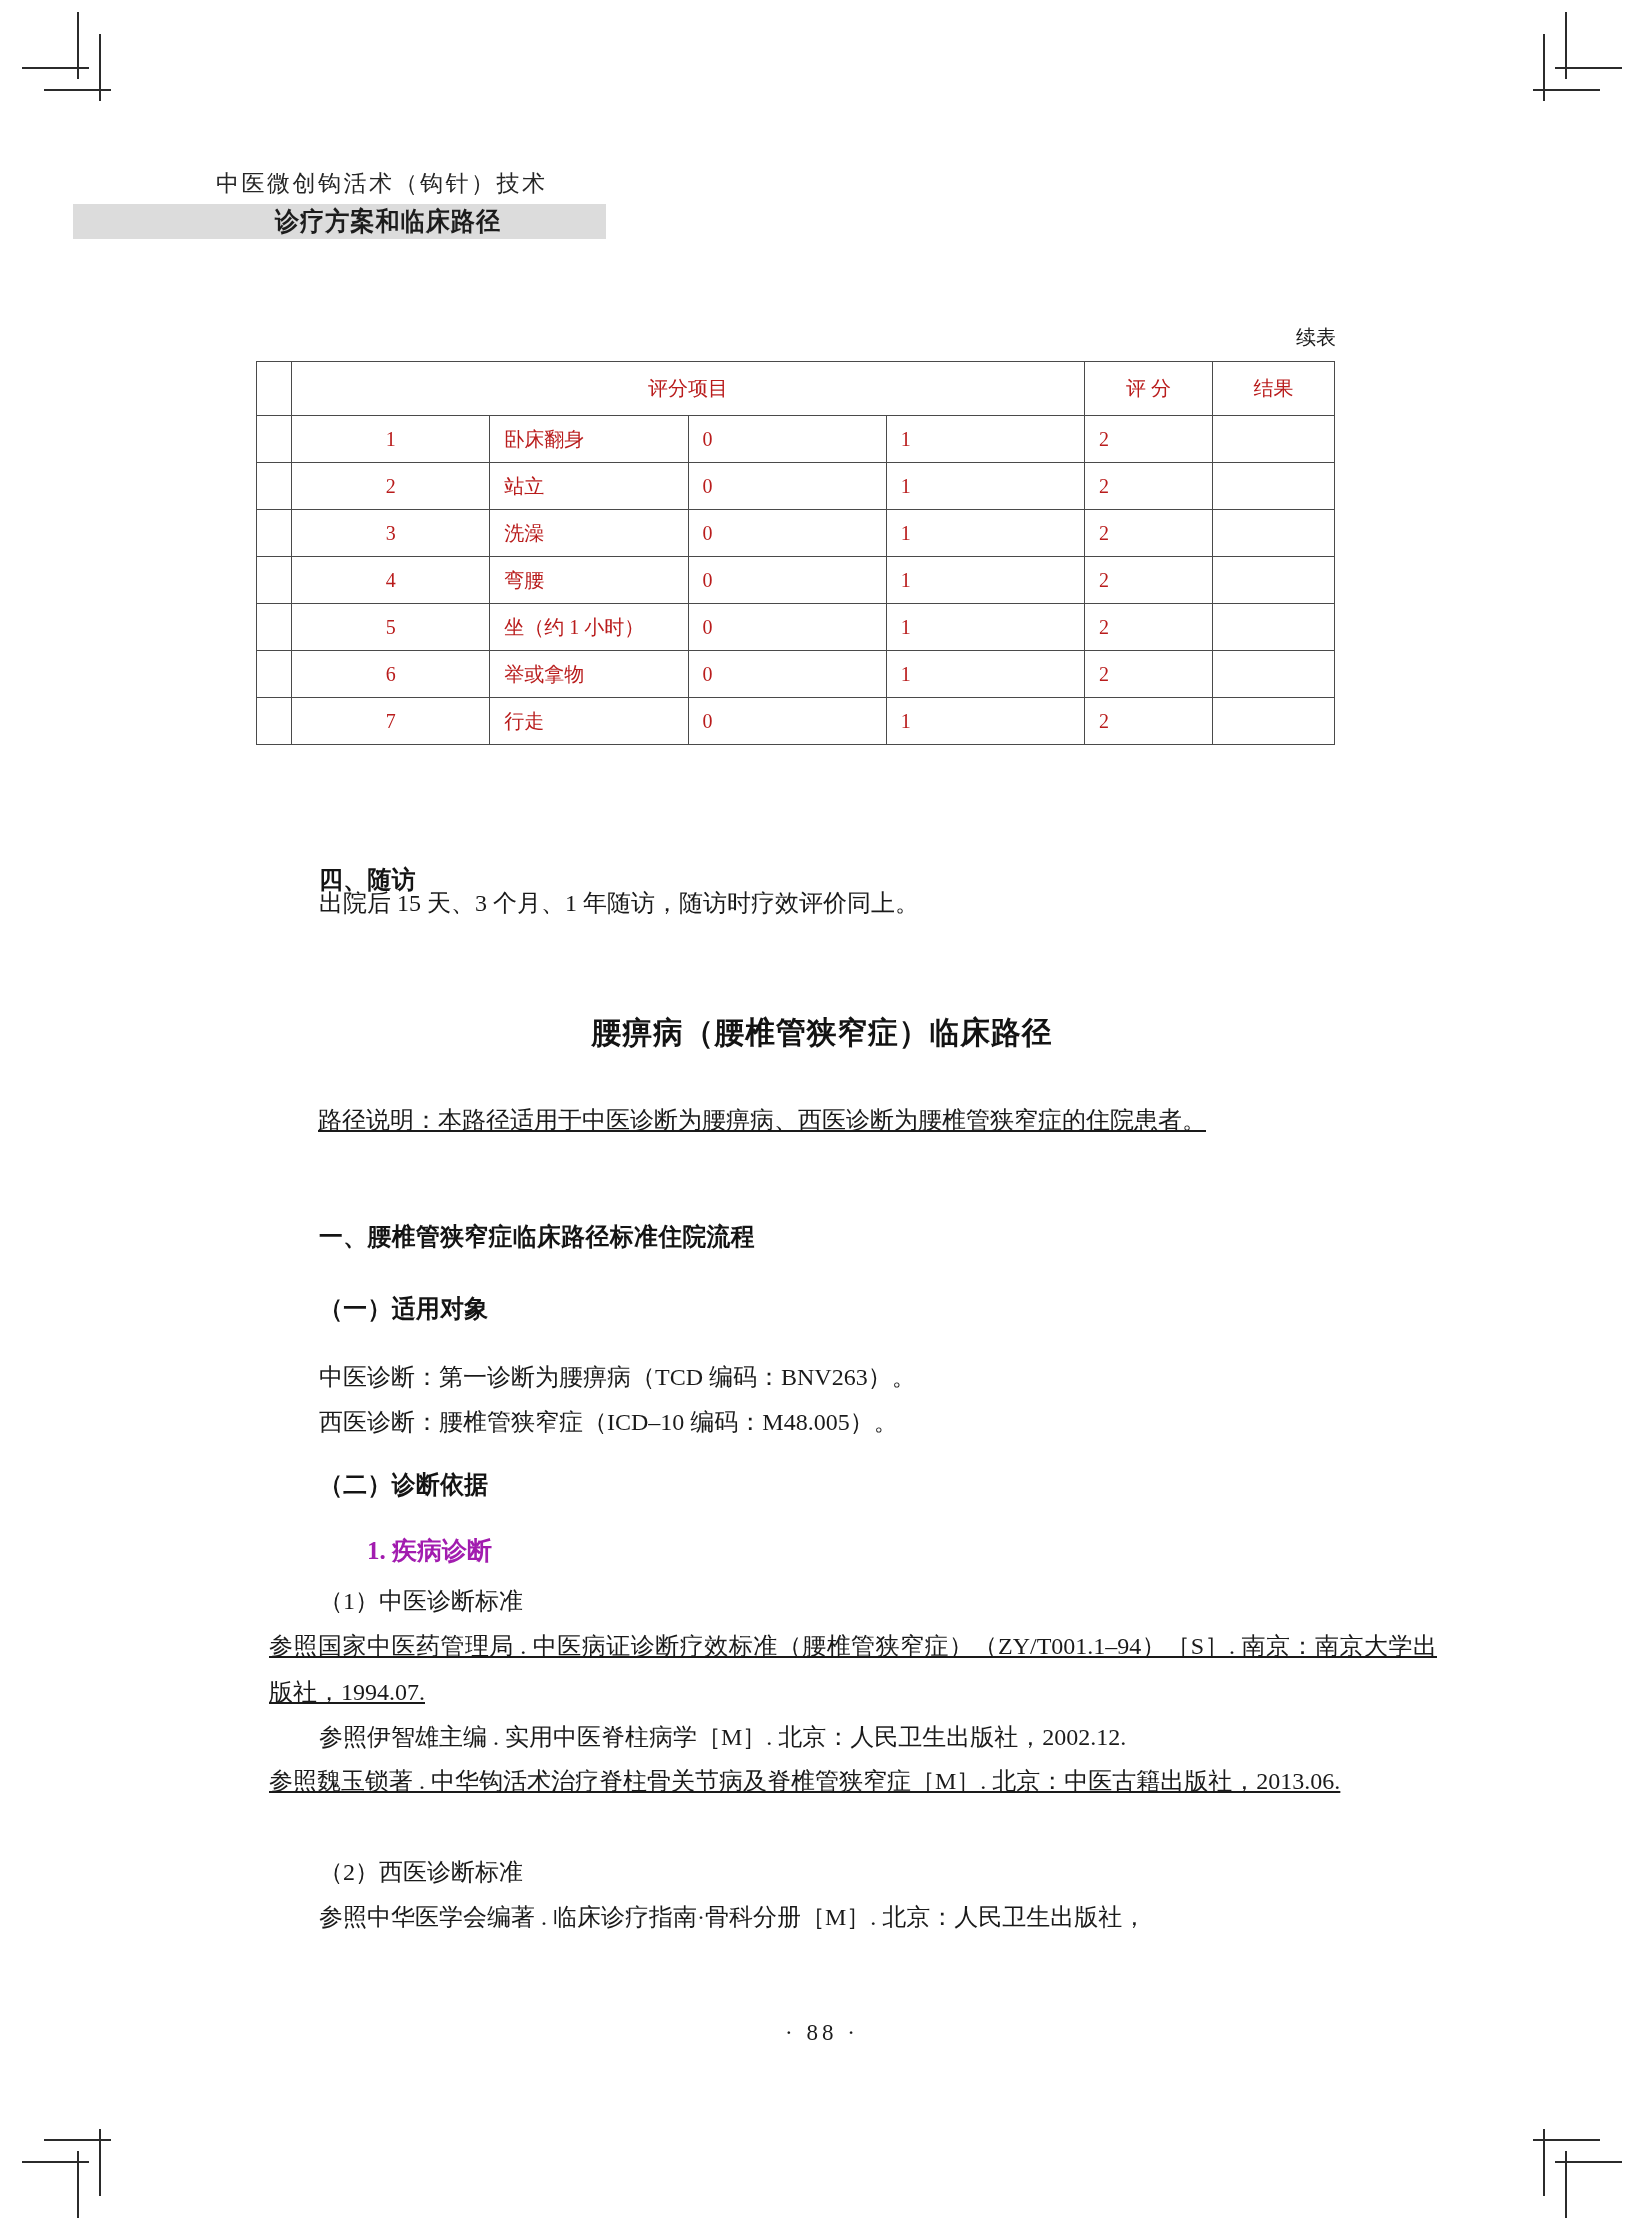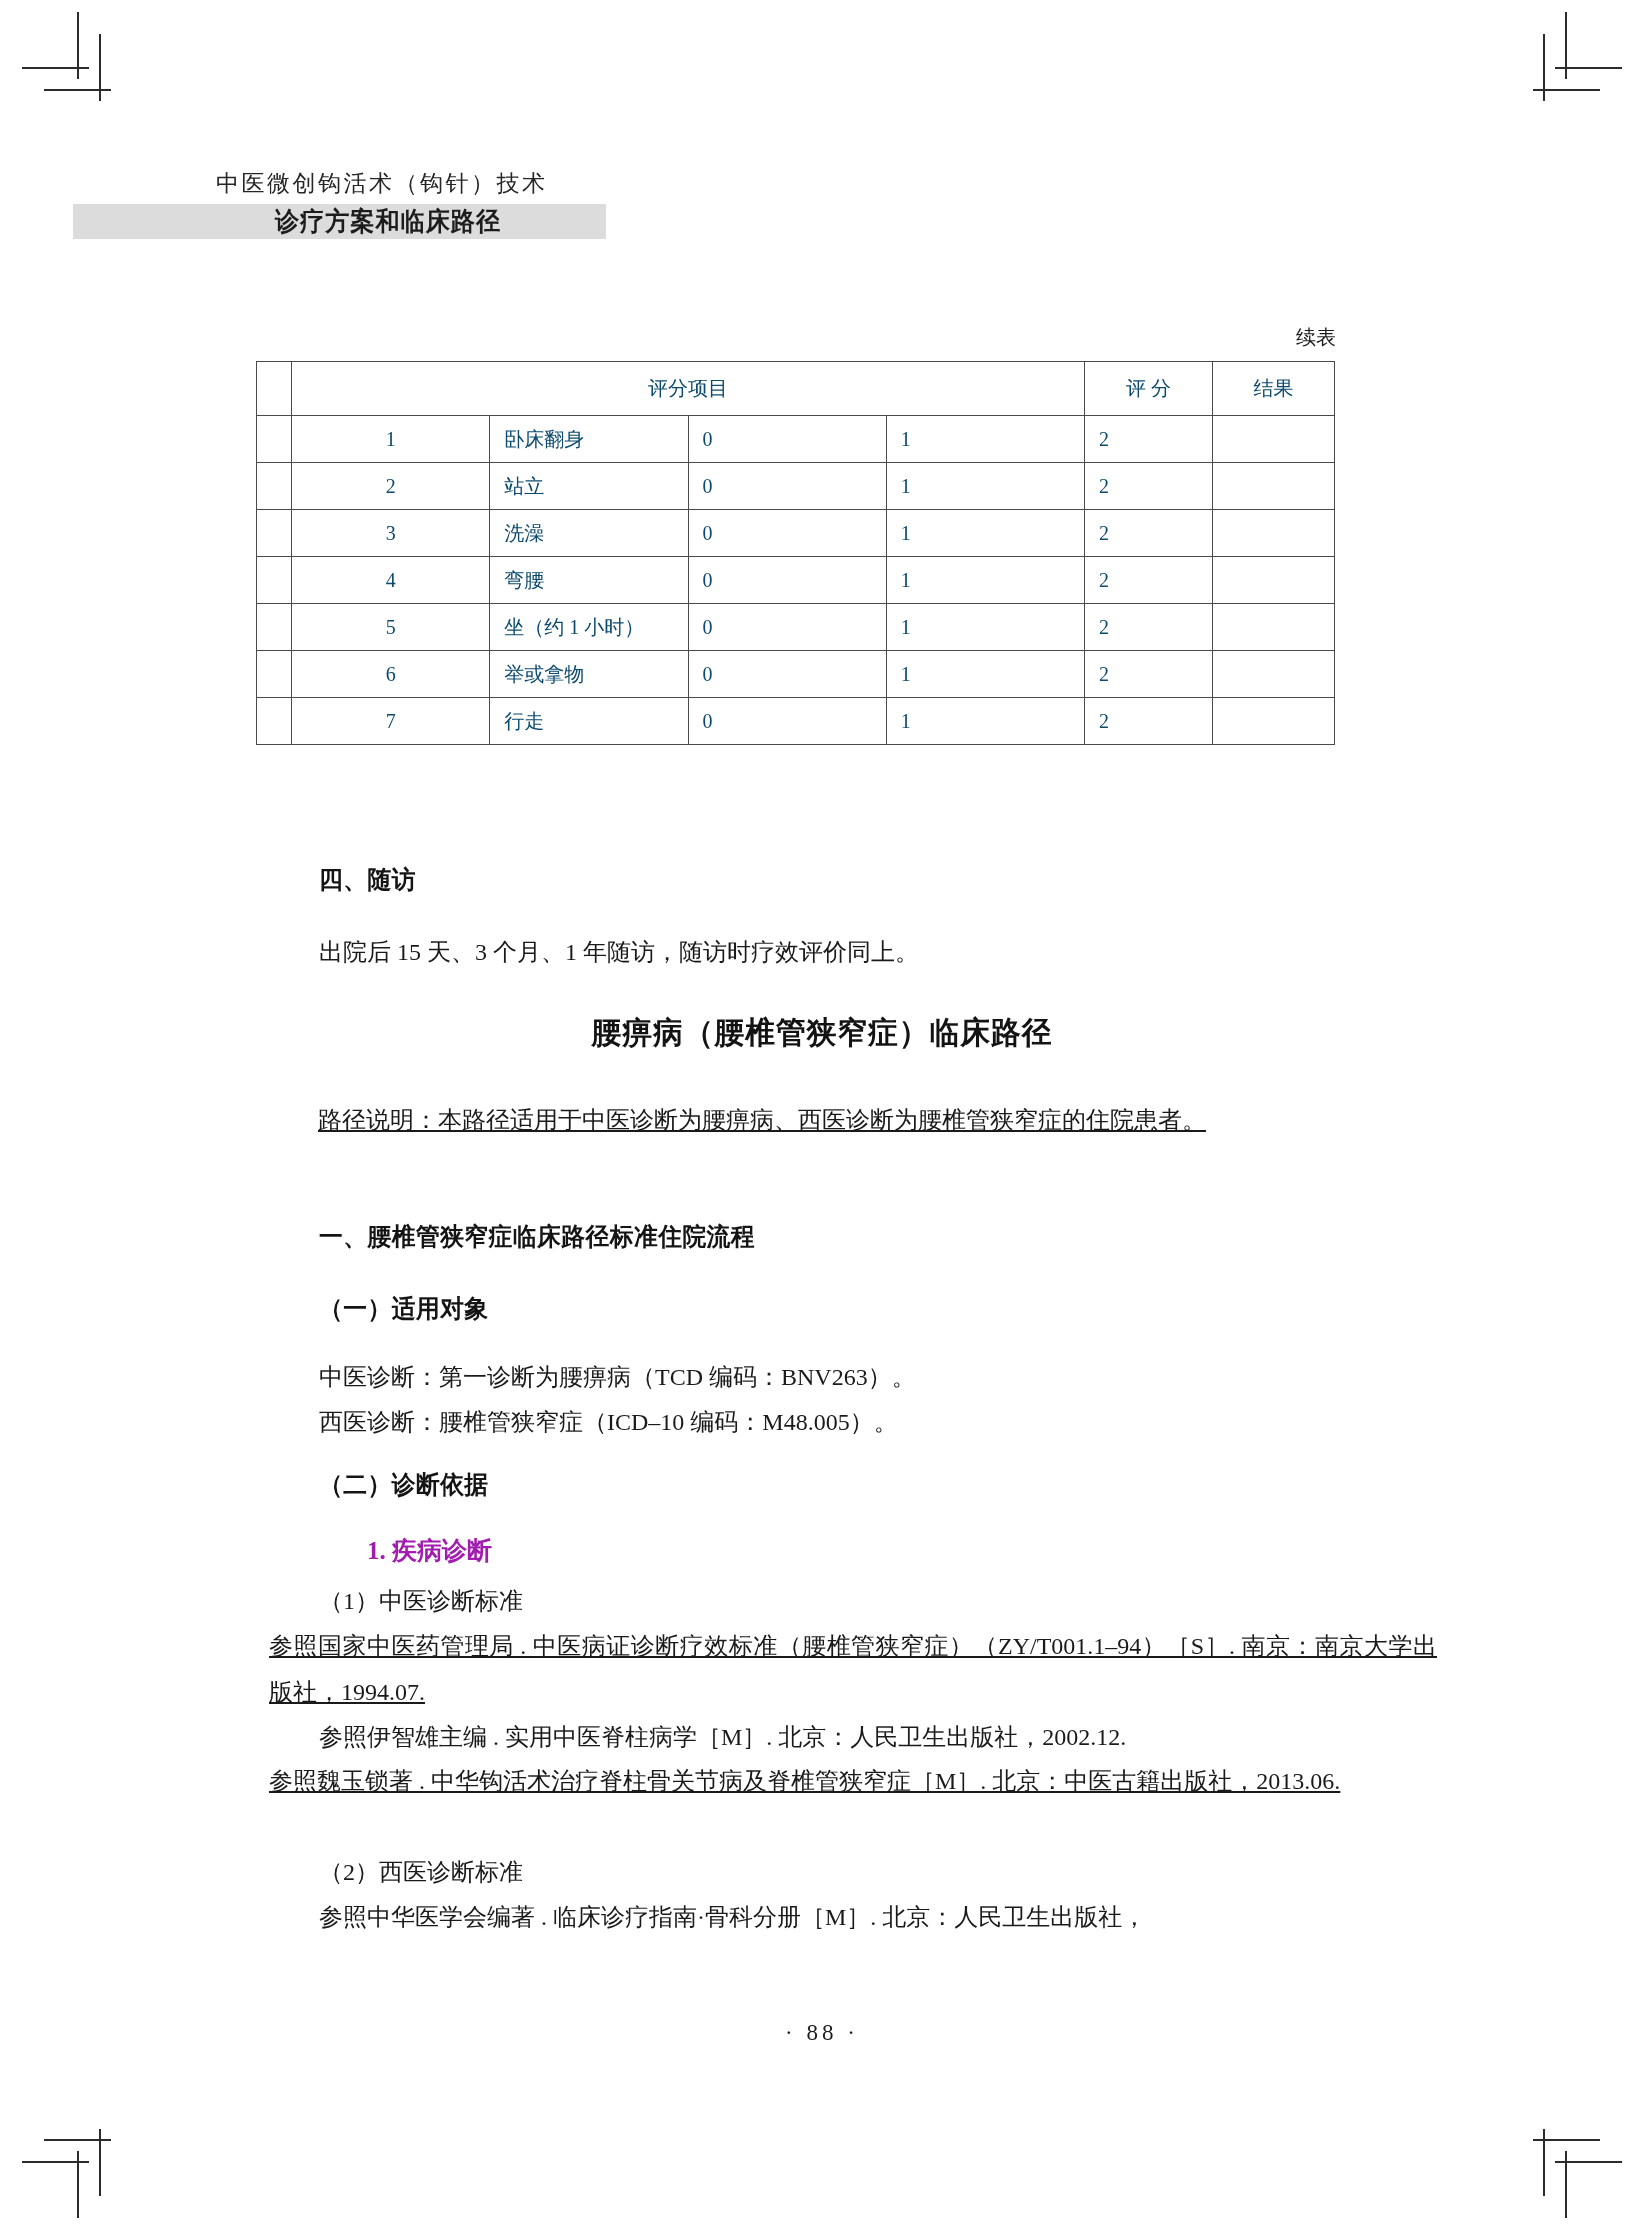--- a/index.html
+++ b/index.html
@@ -104,21 +104,21 @@
   }
 
   
   .score-table {
     position: absolute;
     left: 256px;
     top: 361px;
     width: 1079px;
     border-collapse: collapse;
     font-size: 20px;
-    color: #0c4a6e;
+    color: #b91c1c;
     table-layout: fixed;
   }
   .score-table td, .score-table th {
     border: 1px solid #4a4a4a;
     padding: 0 0 0 14px;
     height: 46px;
     font-weight: normal;
     text-align: left;
     vertical-align: middle;
     background: #ffffff;
@@ -310,21 +310,21 @@
       <td class="c-mod">1</td>
       <td class="c-none">2</td>
       <td class="c-res"></td>
     </tr>
 
   </tbody>
 </table>
 
 <div class="h-sec" style="left:319px; top:863px;">四、随访</div>
 
-<div class="para" style="left:319px; top:929px;">出院后 15 天、3 个月、1 年随访，随访时疗效评价同上。</div>
+<div class="para" style="left:319px; top:880px;">出院后 15 天、3 个月、1 年随访，随访时疗效评价同上。</div>
 
 <div class="h-center" style="top:1012px;">腰痹病（腰椎管狭窄症）临床路径</div>
 
 <div class="para-block indent" style="left:269px; top:1097px;">路径说明：本路径适用于中医诊断为腰痹病、西医诊断为腰椎管狭窄症的住院患者。</div>
 
 <div class="h-sec" style="left:319px; top:1220px;">一、腰椎管狭窄症临床路径标准住院流程</div>
 
 <div class="h-sec" style="left:319px; top:1292px;">（一）适用对象</div>
 
 <div class="para" style="left:319px; top:1354px;">中医诊断：第一诊断为腰痹病（TCD 编码：BNV263）。</div>

